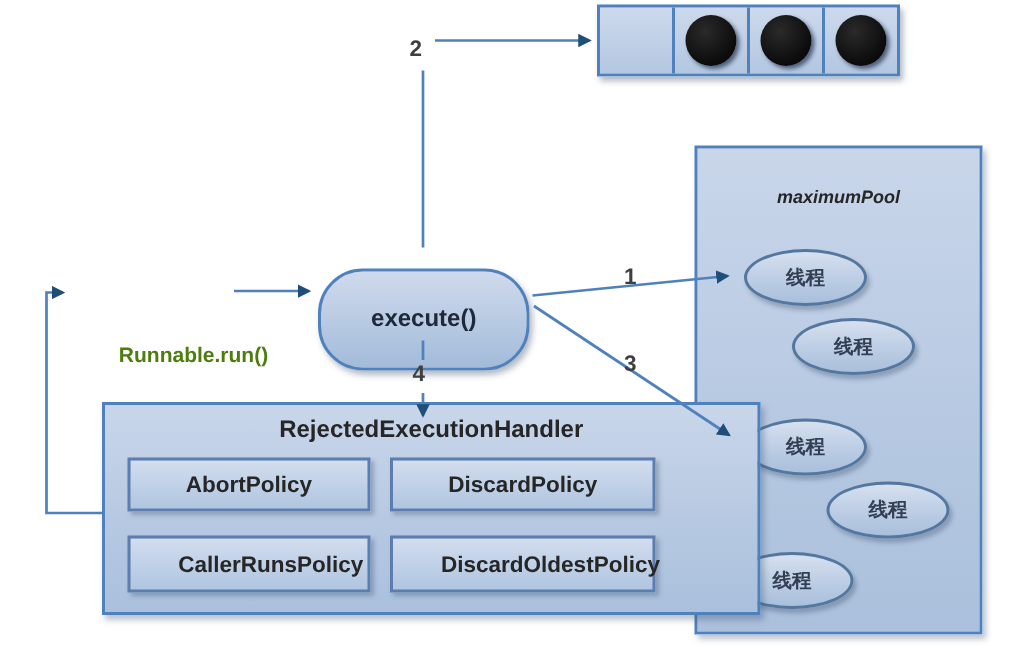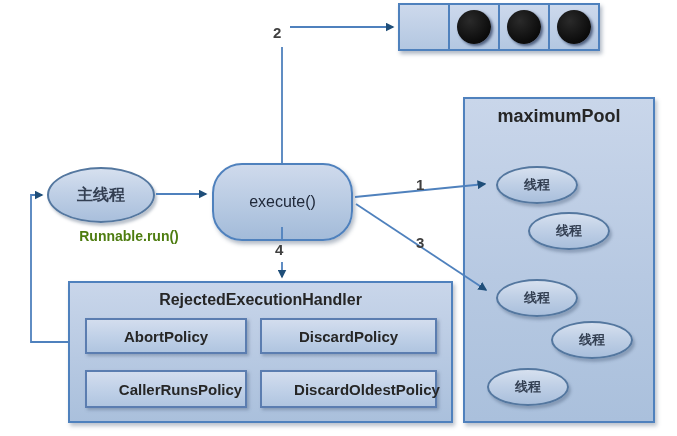--- a/index.html
+++ b/index.html
@@ -67,39 +67,38 @@
       </div>
     <div class="q-cell">
         <div class="q-dot"></div>
       </div>
     <div class="q-cell">
         <div class="q-dot"></div>
       </div>
   </div>
 
   <div class="abs panel" style="left:463px;top:97px;width:192px;height:326px;">
-    <span class="panel-title" style="margin-top:7px;font-size:18px;">maximumPool</span>
+    <span class="panel-title" style="margin-top:25px;font-size:12px;font-style:italic;">maximumPool</span>
   </div>
 
 
   <div class="abs ellipse thread" style="left:496px;top:166px;">线程</div>
   <div class="abs ellipse thread" style="left:528px;top:212px;">线程</div>
   <div class="abs ellipse thread" style="left:496px;top:279px;">线程</div>
   <div class="abs ellipse thread" style="left:551px;top:321px;">线程</div>
   <div class="abs ellipse thread" style="left:487px;top:368px;">线程</div>
 
-  <div class="abs ellipse" style="left:47px;top:167px;width:108px;height:56px;font-size:16px;">主线程</div>
   <div class="abs caption" style="left:63px;top:228px;width:132px;">Runnable.run()</div>
 
-  <div class="abs" style="left:212px;top:163px;width:141px;height:78px;border:2px solid #4f81bd;border-radius:30px;
+  <div class="abs" style="left:212px;top:179px;width:141px;height:68px;border:2px solid #4f81bd;border-radius:30px;
        background:linear-gradient(180deg,#cfdaec 0%,#b9cbe3 50%,#a3bbd9 100%);
        box-shadow:2px 3px 4px rgba(60,80,110,.4);box-sizing:border-box;
-       display:flex;align-items:center;justify-content:center;font-weight:normal;font-size:16px;color:#20293a;">execute()</div>
+       display:flex;align-items:center;justify-content:center;font-weight:bold;font-size:16px;color:#20293a;">execute()</div>
 
-  <div class="abs panel" style="left:68px;top:281px;width:385px;height:142px;">
+  <div class="abs panel" style="left:68px;top:268px;width:439px;height:142px;">
     <span class="panel-title" style="margin-top:8px;font-size:16px;">RejectedExecutionHandler</span>
     <div class="abs policy" style="left:15px;top:35px;width:162px;height:36px;">AbortPolicy</div>
     <div class="abs policy" style="left:190px;top:35px;width:177px;height:36px;">DiscardPolicy</div>
     <div class="abs policy" style="left:15px;top:87px;width:162px;height:38px;padding-left:29px;">CallerRunsPolicy</div>
     <div class="abs policy" style="left:190px;top:87px;width:177px;height:38px;padding-left:37px;">DiscardOldestPolicy</div>
   </div>
 
   <div class="abs step-label" style="left:416px;top:176px;">1</div>
   <div class="abs step-label" style="left:273px;top:24px;">2</div>
   <div class="abs step-label" style="left:416px;top:234px;">3</div>

